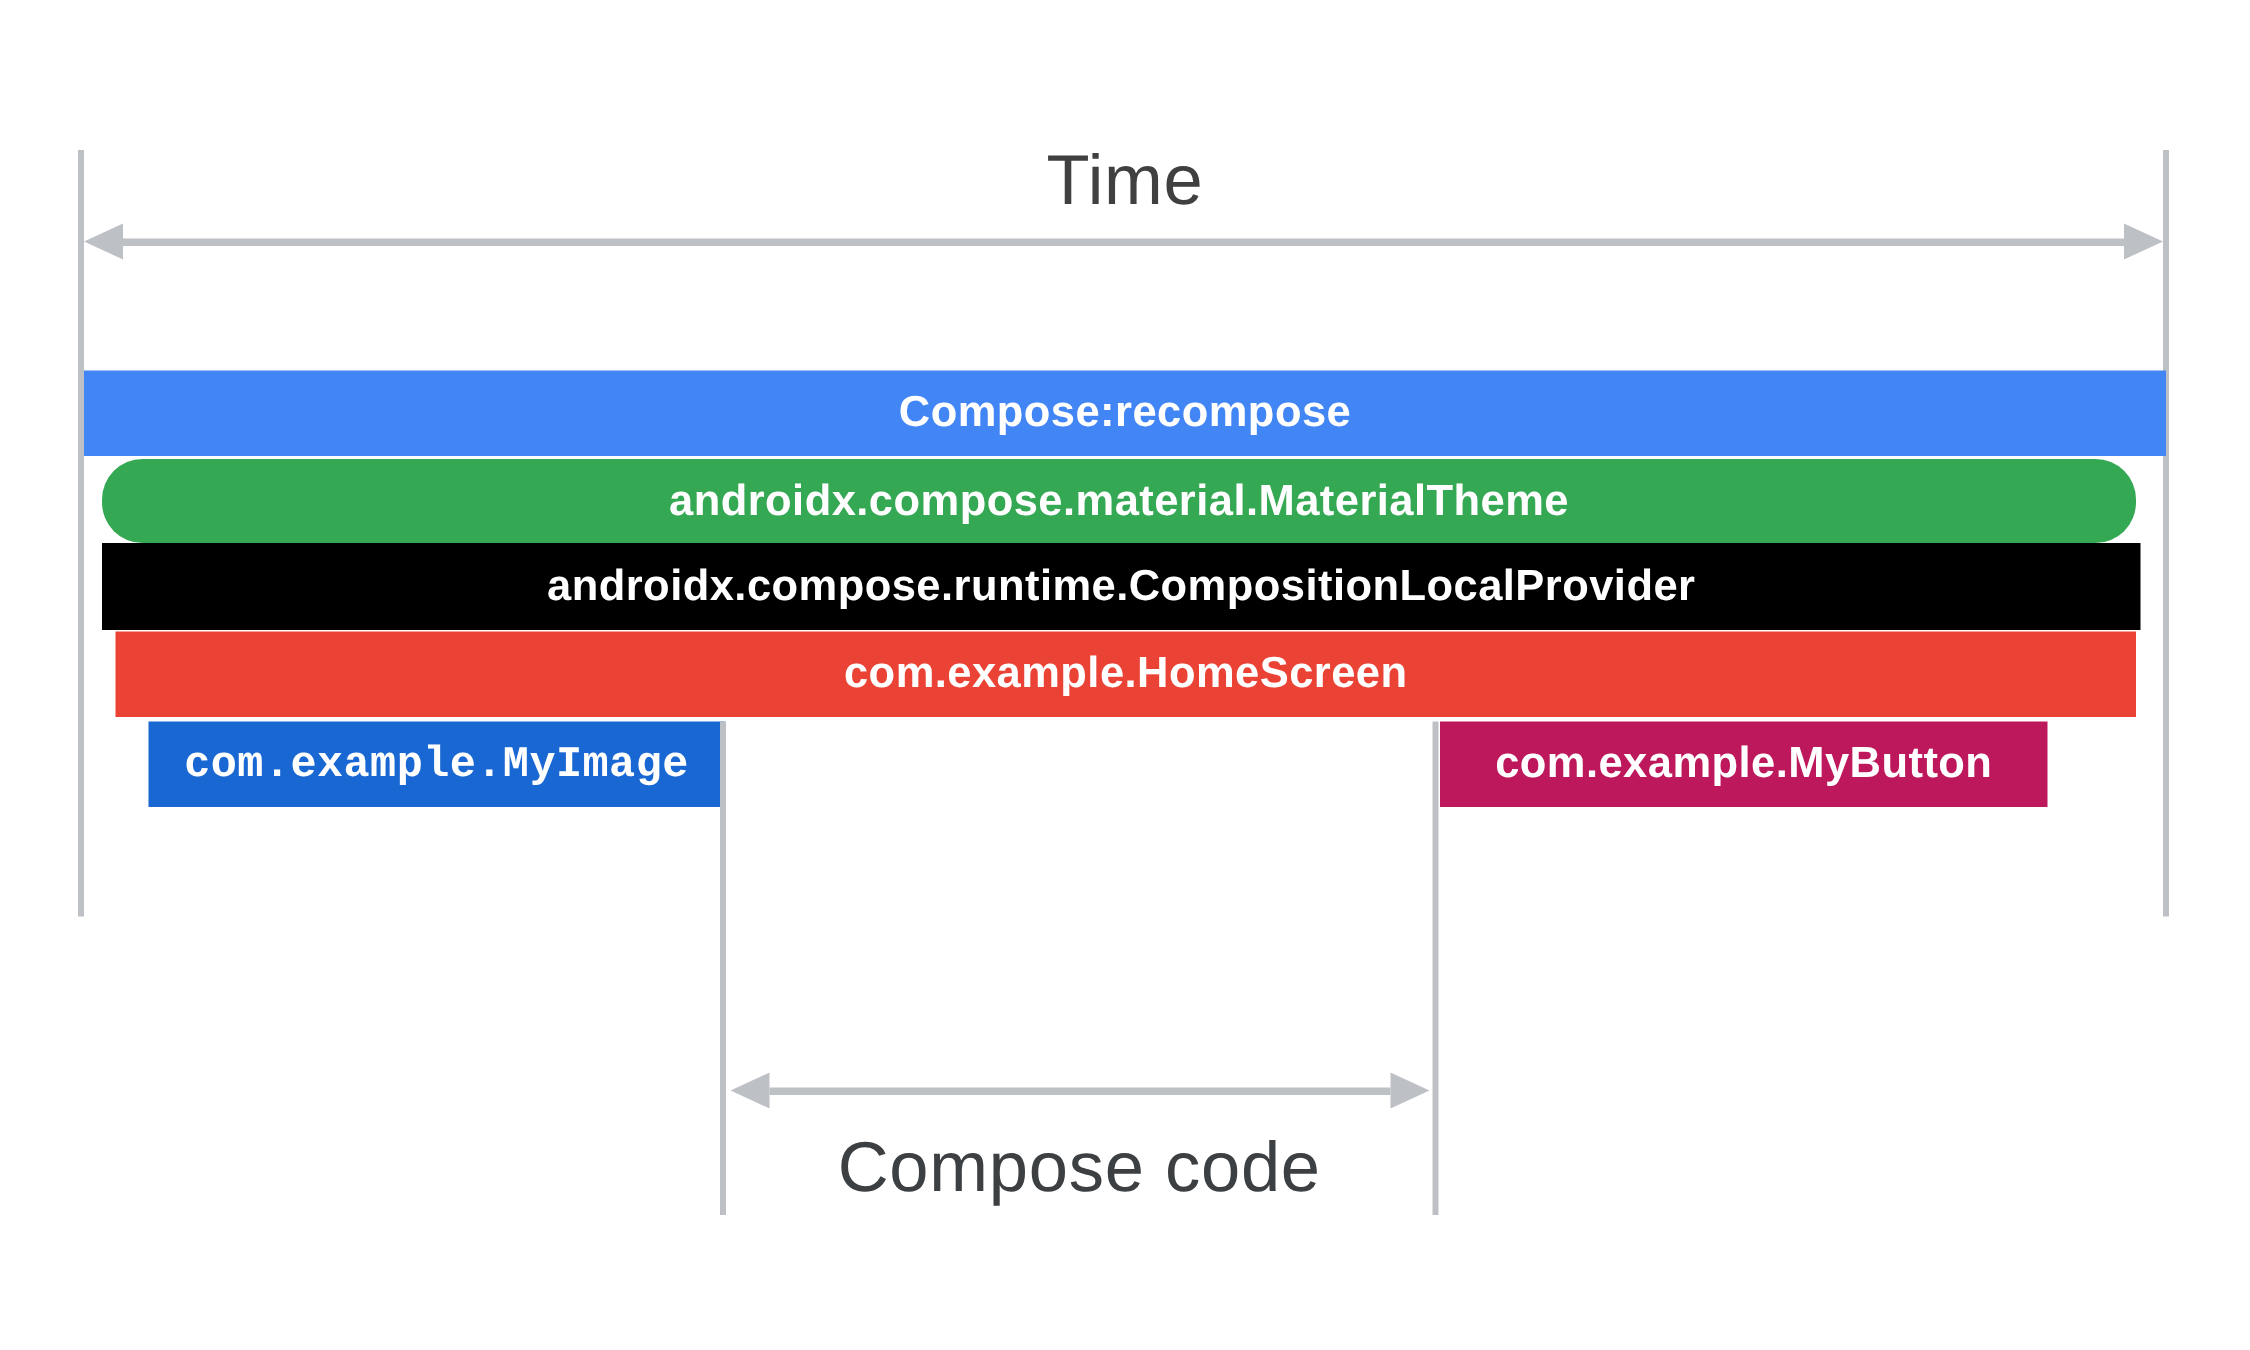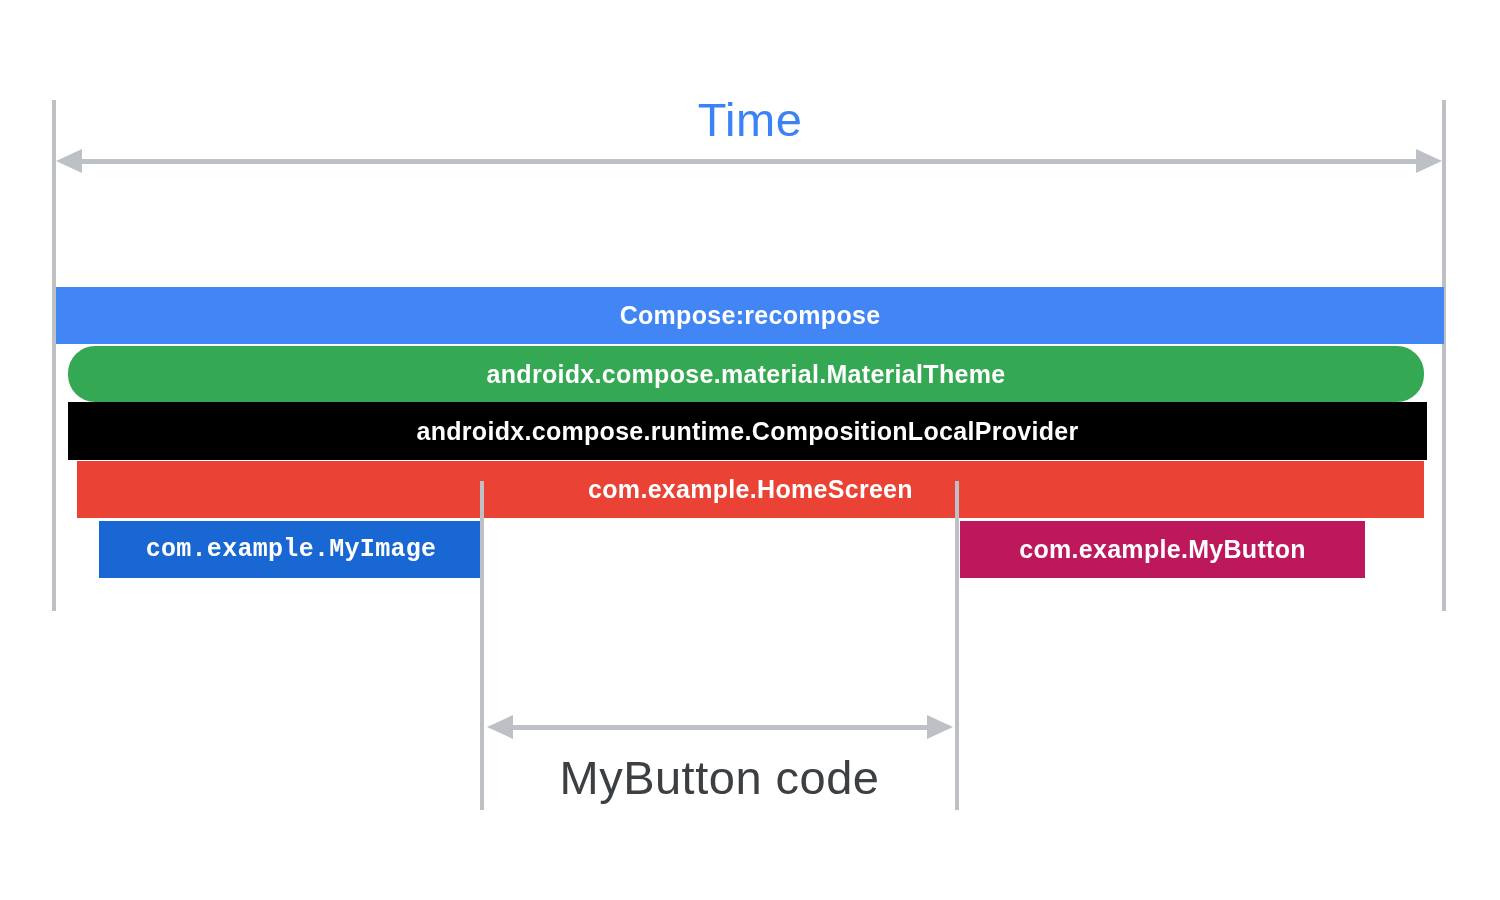--- a/index.html
+++ b/index.html
@@ -43,36 +43,35 @@
   .arrow-head.right { border-left-width: 26px;  border-left-style: solid; }
 
   
   .trace-bar {
     position: absolute;
     display: flex;
     align-items: center;
     justify-content: center;
     color: #ffffff;
     font-weight: 700;
-    font-size: 25px;
+    font-size: 29px;
     letter-spacing: 0.3px;
     white-space: nowrap;
-    margin-top: 40px;
   }
   .b1 { left: 56px;  top: 247px; width: 1388px; height: 57px; }
   .b2 { left: 68px;  top: 306px; width: 1356px; height: 56px; }
   .b3 { left: 68px;  top: 362px; width: 1359px; height: 58px; }
   .b4 { left: 77px;  top: 421px; width: 1347px; height: 57px; justify-content: center; }
   .b5 { left: 99px;  top: 481px; width: 384px;  height: 57px; }
   .b6 { left: 960px; top: 481px; width: 405px;  height: 57px; }
 </style>
 </head>
 <body>
 
-<div class="axis-label time-label" style="color: #3b82f6;">Time</div>
+<div class="axis-label time-label" style="color: #404040;">Time</div>
 
 <div class="vline vline-left" style="background-color: rgb(189, 193, 198);"></div>
 <div class="vline vline-right" style="background-color: rgb(189, 193, 198);"></div>
 
 <div class="arrow time-arrow">
   <span class="arrow-head left" style="border-right-color: rgb(189, 193, 198);"></span>
   <span class="arrow-line" style="background-color: rgb(189, 193, 198);"></span>
   <span class="arrow-head right" style="border-left-color: rgb(189, 193, 198);"></span>
 </div>
 
@@ -102,13 +101,13 @@
 
 <div class="vline vline-untraced-left" style="background-color: rgb(189, 193, 198);"></div>
 <div class="vline vline-untraced-right" style="background-color: rgb(189, 193, 198);"></div>
 
 <div class="arrow untraced-arrow">
   <span class="arrow-head left" style="border-right-color: rgb(189, 193, 198);"></span>
   <span class="arrow-line" style="background-color: rgb(189, 193, 198);"></span>
   <span class="arrow-head right" style="border-left-color: rgb(189, 193, 198);"></span>
 </div>
 
-<div class="axis-label untraced-label" style="color: rgb(60, 64, 67);">MyButton code</div>
+<div class="axis-label untraced-label" style="color: rgb(60, 64, 67);">Compose code</div>
 
 </body></html>

